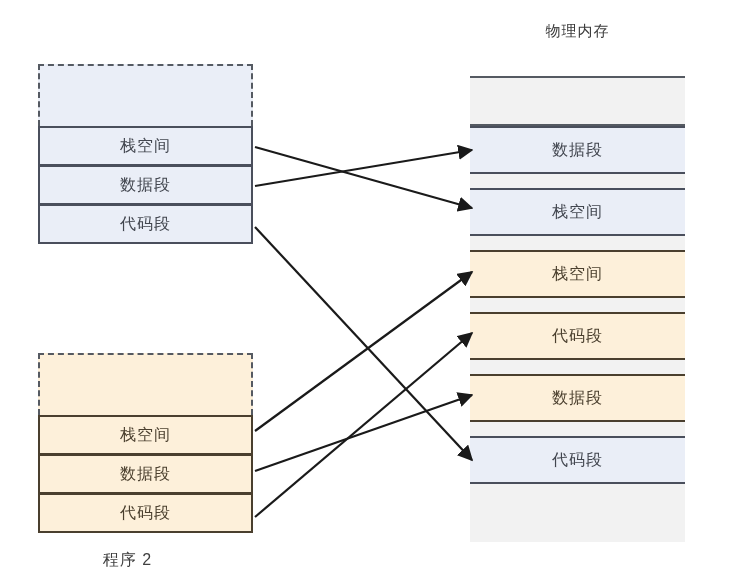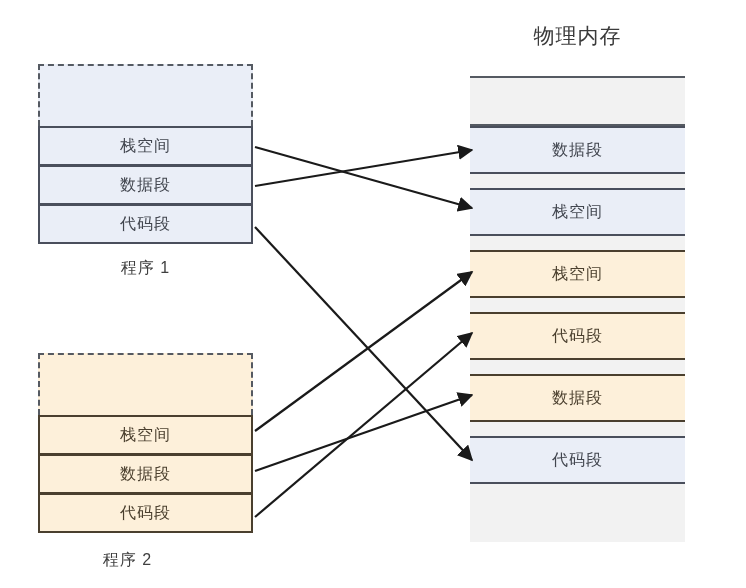--- a/index.html
+++ b/index.html
@@ -18,21 +18,21 @@
     overflow: hidden;
   }
 
   
   .mem-title {
     position: absolute;
     left: 470px;
     top: 22px;
     width: 215px;
     text-align: center;
-    font-size: 21px;
+    font-size: 15px;
     color: #3b3b3b;
     letter-spacing: 1px;
     white-space: nowrap;
   }
   .prog-caption {
     position: absolute;
     width: 215px;
     text-align: center;
     font-size: 16px;
     color: #3f3f3f;
@@ -131,21 +131,20 @@
 <div id="canvas">
 
   <div class="mem-title">物理内存</div>
 
   <div class="prog" style="left:38px; top:64px; height:172px;">
     <div class="prog-dashed blue-dash" style="top:0; height:62px;"></div>
     <div class="seg blue-seg" style="top:62px;  height:40px;">栈空间</div>
     <div class="seg blue-seg" style="top:101px; height:40px;">数据段</div>
     <div class="seg blue-seg" style="top:140px; height:40px;">代码段</div>
   </div>
-  <div class="prog-caption" style="left:38px; top:258px;">程序 1</div>
 
   <div class="prog" style="left:38px; top:353px; height:172px;">
     <div class="prog-dashed orange-dash" style="top:0; height:62px;"></div>
     <div class="seg orange-seg" style="top:62px;  height:40px;">栈空间</div>
     <div class="seg orange-seg" style="top:101px; height:40px;">数据段</div>
     <div class="seg orange-seg" style="top:140px; height:40px;">代码段</div>
   </div>
   <div class="prog-caption" style="left:20px; top:550px;">程序 2</div>
 
   <div class="mem-col">

